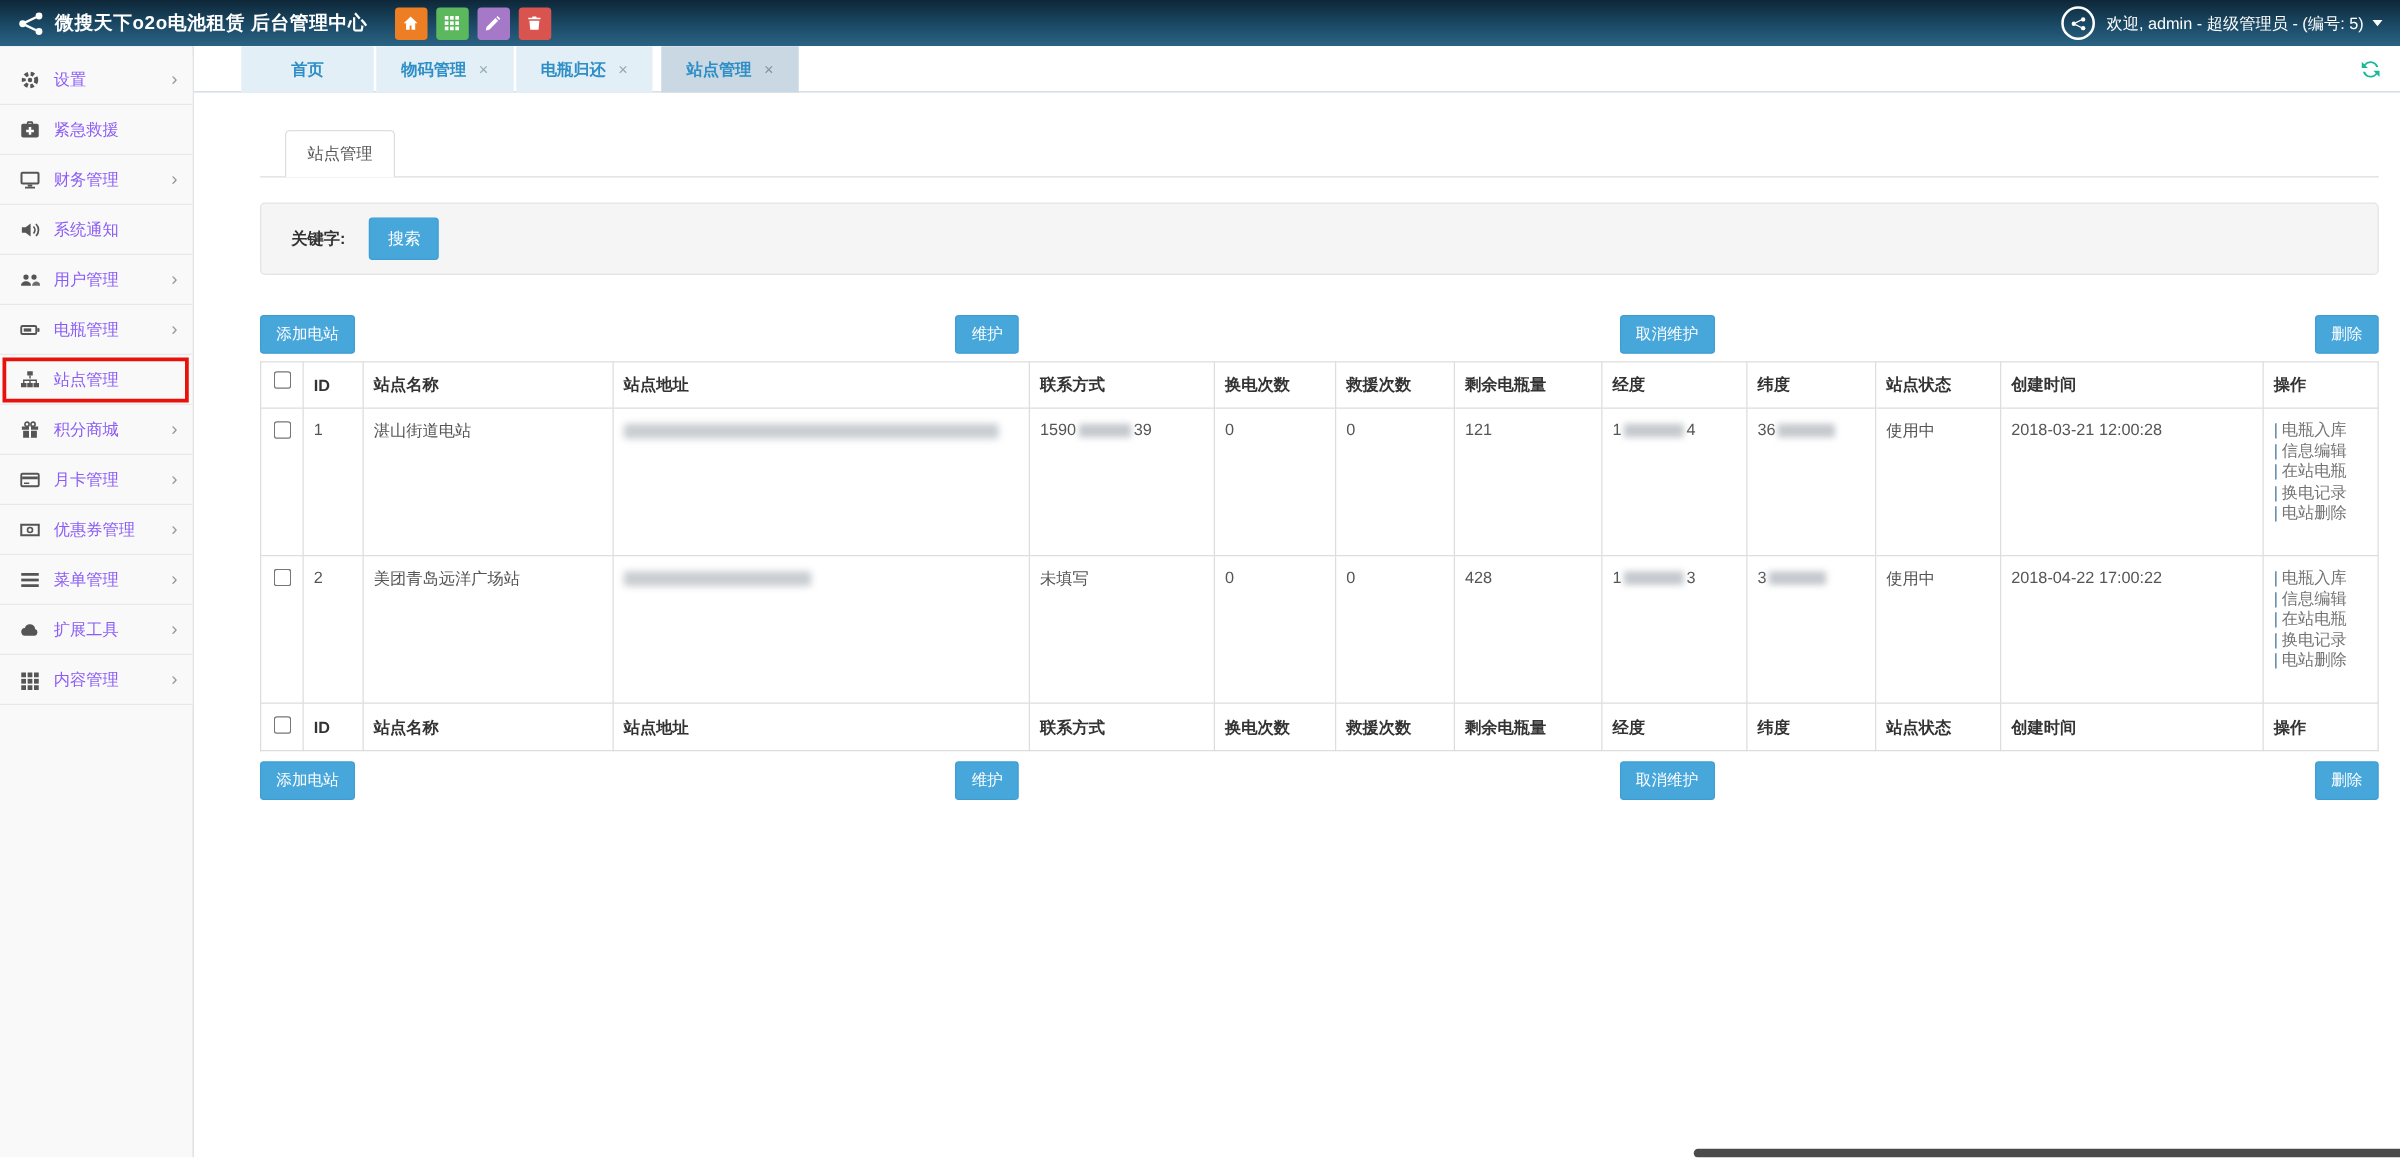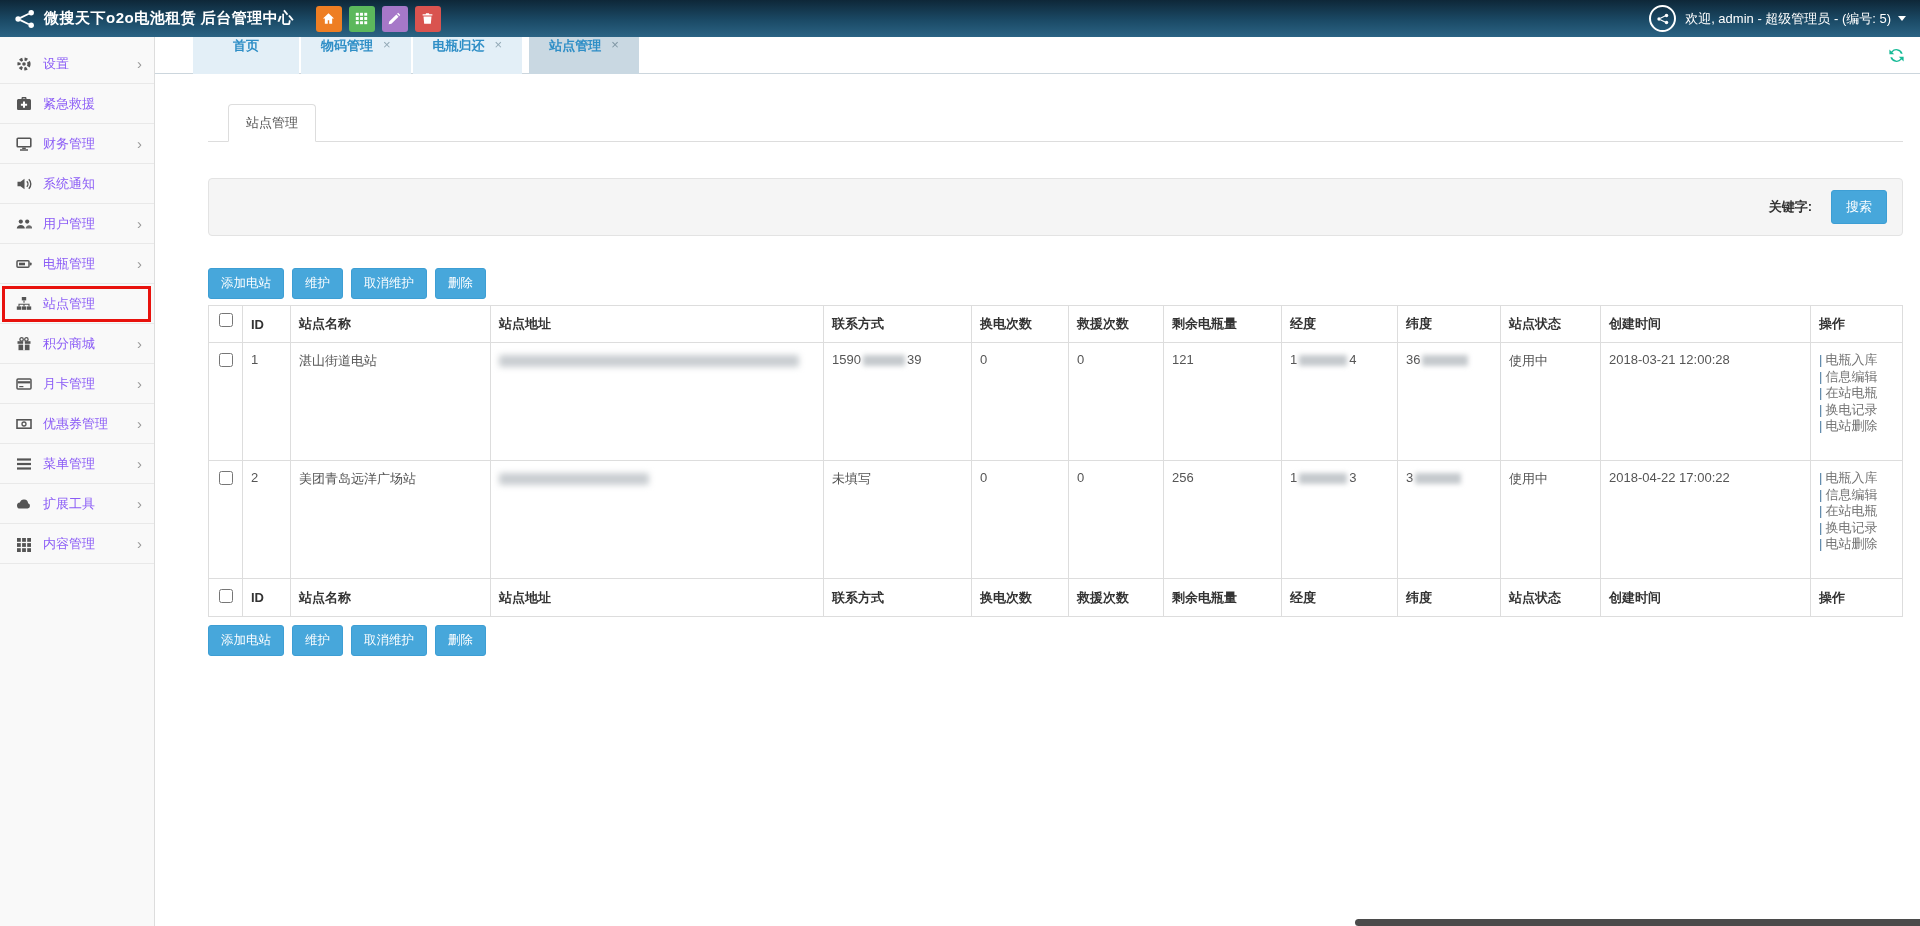--- a/index.html
+++ b/index.html
@@ -33,46 +33,46 @@
   .side-item .si svg { width:16px; height:16px; }
   .si-label { flex:1; color:#8b5cf6; font-size:13px; }
   .si-chev { color:#999; font-size:15px; line-height:1; }
   .red-box { position:absolute; left:2px; top:249px; width:149px; height:36px;
     border:3px solid #e8120d; pointer-events:none; z-index:5; }
 
   .main { flex:1; display:flex; flex-direction:column; background:#fff; }
 
   
   .tabbar { height:37px; background:#fff; border-bottom:1px solid #ccd6dd; display:flex; align-items:stretch; }
-  .tab { height:37px; display:flex; justify-content:center; padding:0 20px;
+  .tab { height:37px; display:flex; align-items:center; justify-content:center; padding:0 20px;
     background:#e3eff7; color:#2e8ec6; font-weight:bold; font-size:13px; margin-right:2px;
     min-width:106px; cursor:pointer; white-space:nowrap; }
   .tab.first { margin-left:38px; padding:0 36px; }
   .tab.active { background:#c9d8e2; margin-left:5px; }
   .tab .x { font-weight:normal; color:#93a9b6; margin-left:10px; font-size:13px; cursor:pointer; }
   .tab.active .x { color:#7e95a3; }
   .refresh-wrap { margin-left:auto; display:flex; align-items:center; padding-right:16px; cursor:pointer; }
   .refresh-wrap svg { width:17px; height:17px; }
 
   
   .content { padding:0 18px 0 53px; }
   .subtab-row { margin-top:30px; border-bottom:1px solid #ddd; padding-left:20px; }
   .subtab { display:inline-block; padding:9px 17px; border:1px solid #ddd; border-bottom-color:#fff;
     border-radius:4px 4px 0 0; background:#fff; color:#555; margin-bottom:-1px; cursor:pointer; }
 
-  .filter-panel { margin-top:36px; background:#f5f5f5; border:1px solid #e3e3e3; border-radius:4px;
-    padding:11px 15px 11px 24px; display:flex; align-items:center;justify-content:flex-end; }
+  .filter-panel { margin-top:20px; background:#f5f5f5; border:1px solid #e3e3e3; border-radius:4px;
+    padding:11px 15px 11px 24px; display:flex; align-items:center; }
   .kw-label { font-weight:bold; color:#333; margin-right:10px; }
   .kw-input { width:216px; height:33px; border:1px solid #ccc; border-radius:4px; padding:6px 10px;
     font-size:13px; color:#555; font-family:inherit; background:#fff; }
   .kw-input::placeholder { color:#a9a9a9; }
   .btn-blue { background:#47a7db; border:1px solid #3d9ed4; color:#fff; border-radius:3px;
     font-size:13px; padding:7px 14px; cursor:pointer; font-family:inherit; }
 
-  .toolbar { margin-top:32px; display:flex; gap:8px; }
+  .toolbar { margin-top:32px; display:flex; gap:8px;justify-content:space-between; }
   .toolbar.bottom { margin-top:8px; }
   .toolbar .btn-blue { padding:6px 12px; font-size:12.5px; }
 
   table.grid { width:100%; border-collapse:collapse; margin-top:6px; table-layout:fixed; }
   .grid th, .grid td { border:1px solid #ddd; padding:9px 8px; text-align:left; font-size:13px; vertical-align:top; }
   .grid th { color:#333; font-weight:bold; vertical-align:middle; }
   .grid td.thlike { color:#333; font-weight:bold; vertical-align:middle; height:38px; }
   .grid tr.data-row { height:118px; }
   .grid td.ck, .grid th.ck { text-align:center; vertical-align:top; padding-top:10px; }
   .grid th.ck { vertical-align:middle; padding-top:4px; }
@@ -413,21 +413,21 @@
             <tr class="data-row">
               <td class="ck"><input type="checkbox" style=""></td>
               <td>2</td>
               <td>美团青岛远洋广场站</td>
               <td>
                   <div class="blur-bar bb-w2"></div>
                 </td>
               <td>未填写</td>
               <td>0</td>
               <td>0</td>
-              <td>256</td>
+              <td>428</td>
               <td><span>1</span><span class="blur-seg bs-48"></span><span>3</span></td>
               <td><span>3</span><span class="blur-seg bs-46"></span></td>
               <td>使用中</td>
               <td>2018-04-22 17:00:22</td>
               <td class="ops">
                 <div class="op-line"><span class="pipe">|</span><a>电瓶入库</a></div>
                 <div class="op-line"><span class="pipe">|</span><a>信息编辑</a></div>
                 <div class="op-line"><span class="pipe">|</span><a>在站电瓶</a></div>
                 <div class="op-line"><span class="pipe">|</span><a>换电记录</a></div>
                 <div class="op-line"><span class="pipe">|</span><a>电站删除</a></div>

